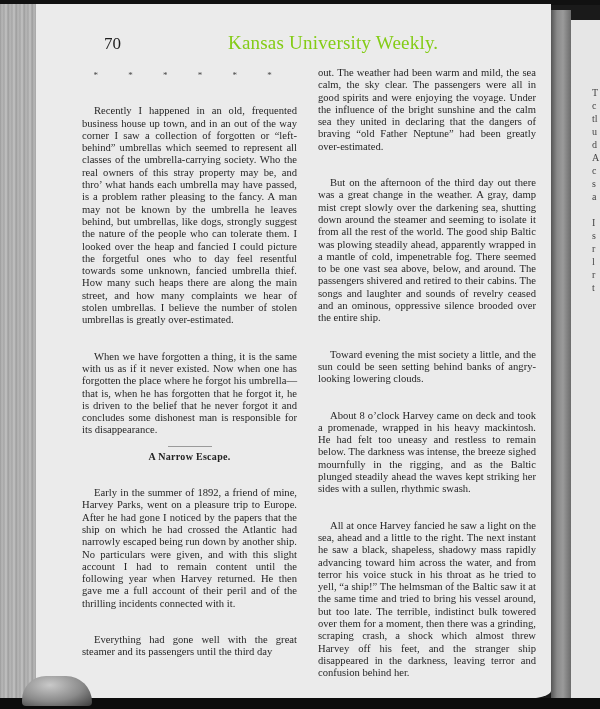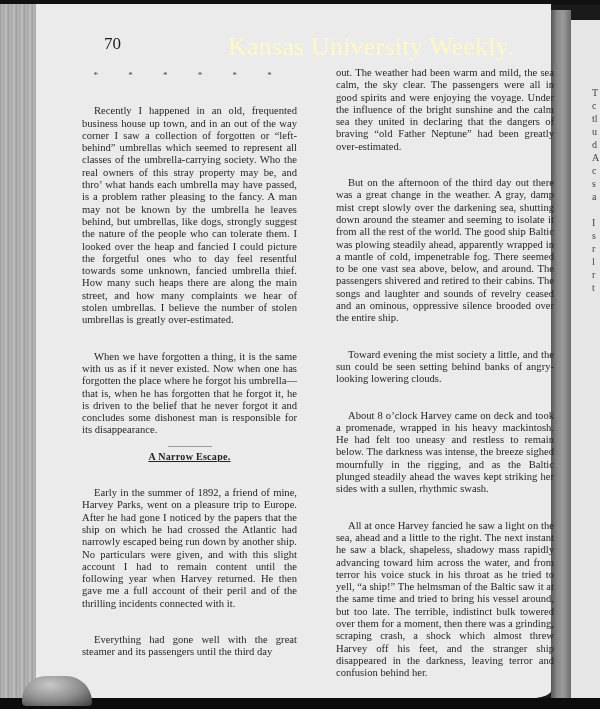--- a/index.html
+++ b/index.html
@@ -13,29 +13,29 @@
   .gutter { position:absolute; left:551px; top:10px; width:20px; height:689px;
     background: linear-gradient(90deg,#555 0%,#8a8a8a 30%,#9a9a9a 60%,#6c6c6c 100%); }
   .facing-page { position:absolute; left:571px; top:20px; width:29px; height:680px; background:#e6e6e6; overflow:hidden; }
   .facing-page span { display:block; font-size:10px; line-height:13px; color:#444; padding-left:21px; }
   .facing-page .gap { height:13px; }
   .bottom-bar { position:absolute; left:0; top:698px; width:600px; height:11px; background:#0c0c0c; }
   .thumb { position:absolute; left:22px; top:676px; width:70px; height:30px; border-radius:24px 26px 4px 4px;
     background: radial-gradient(ellipse at 40% 30%, #c9c9c9 0%, #8a8a8a 55%, #3a3a3a 100%); }
   .header { position:absolute; top:34px; left:96px; width:460px; height:24px; }
   .page-number { position:absolute; left:8px; top:0; font-size:17px; color:#1e1e1e; }
-  .running-title { position:absolute; left:132px; top:-2px; font-size:26px; color:#fef9c3; letter-spacing:0.2px; }
+  .running-title { position:absolute; left:132px; top:-2px; font-size:19px; color:#84cc16; letter-spacing:0.2px; }
   .col { position:absolute; top:67px; width:215px; font-size:10.6px; line-height:12.3px; color:#262626; text-align:justify; }
   .col.left { left:82px; }
-  .col.right { left:336px; width:218px; }
+  .col.right { left:318px; width:218px; }
   .col p { margin:0; text-indent:0; }
   .col p.indent { text-indent:12px;margin-top:24px; }
   .asterisks { text-align:center; letter-spacing:14px; margin:2px 0 3px 0; font-size:9px; color:#444; }
   .rule { width:44px; height:1px; background:#9a9a9a; margin:9px auto 4px auto; }
-  .section-title { text-align:center; font-weight:bold; font-size:10px; margin:0 0 1px 0; color:#222; letter-spacing:0.3px;text-decoration:underline; }
+  .section-title { text-align:center; font-weight:bold; font-size:10px; margin:0 0 1px 0; color:#222; letter-spacing:0.3px; }
 </style>
 </head>
 <body>
 
 <div class="top-shadow"></div>
 <div class="page-edges"></div>
 <div class="page"></div>
 <div class="gutter"></div>
 <div class="facing-page" id="facing">
     <div style="height: 66px;"></div>

